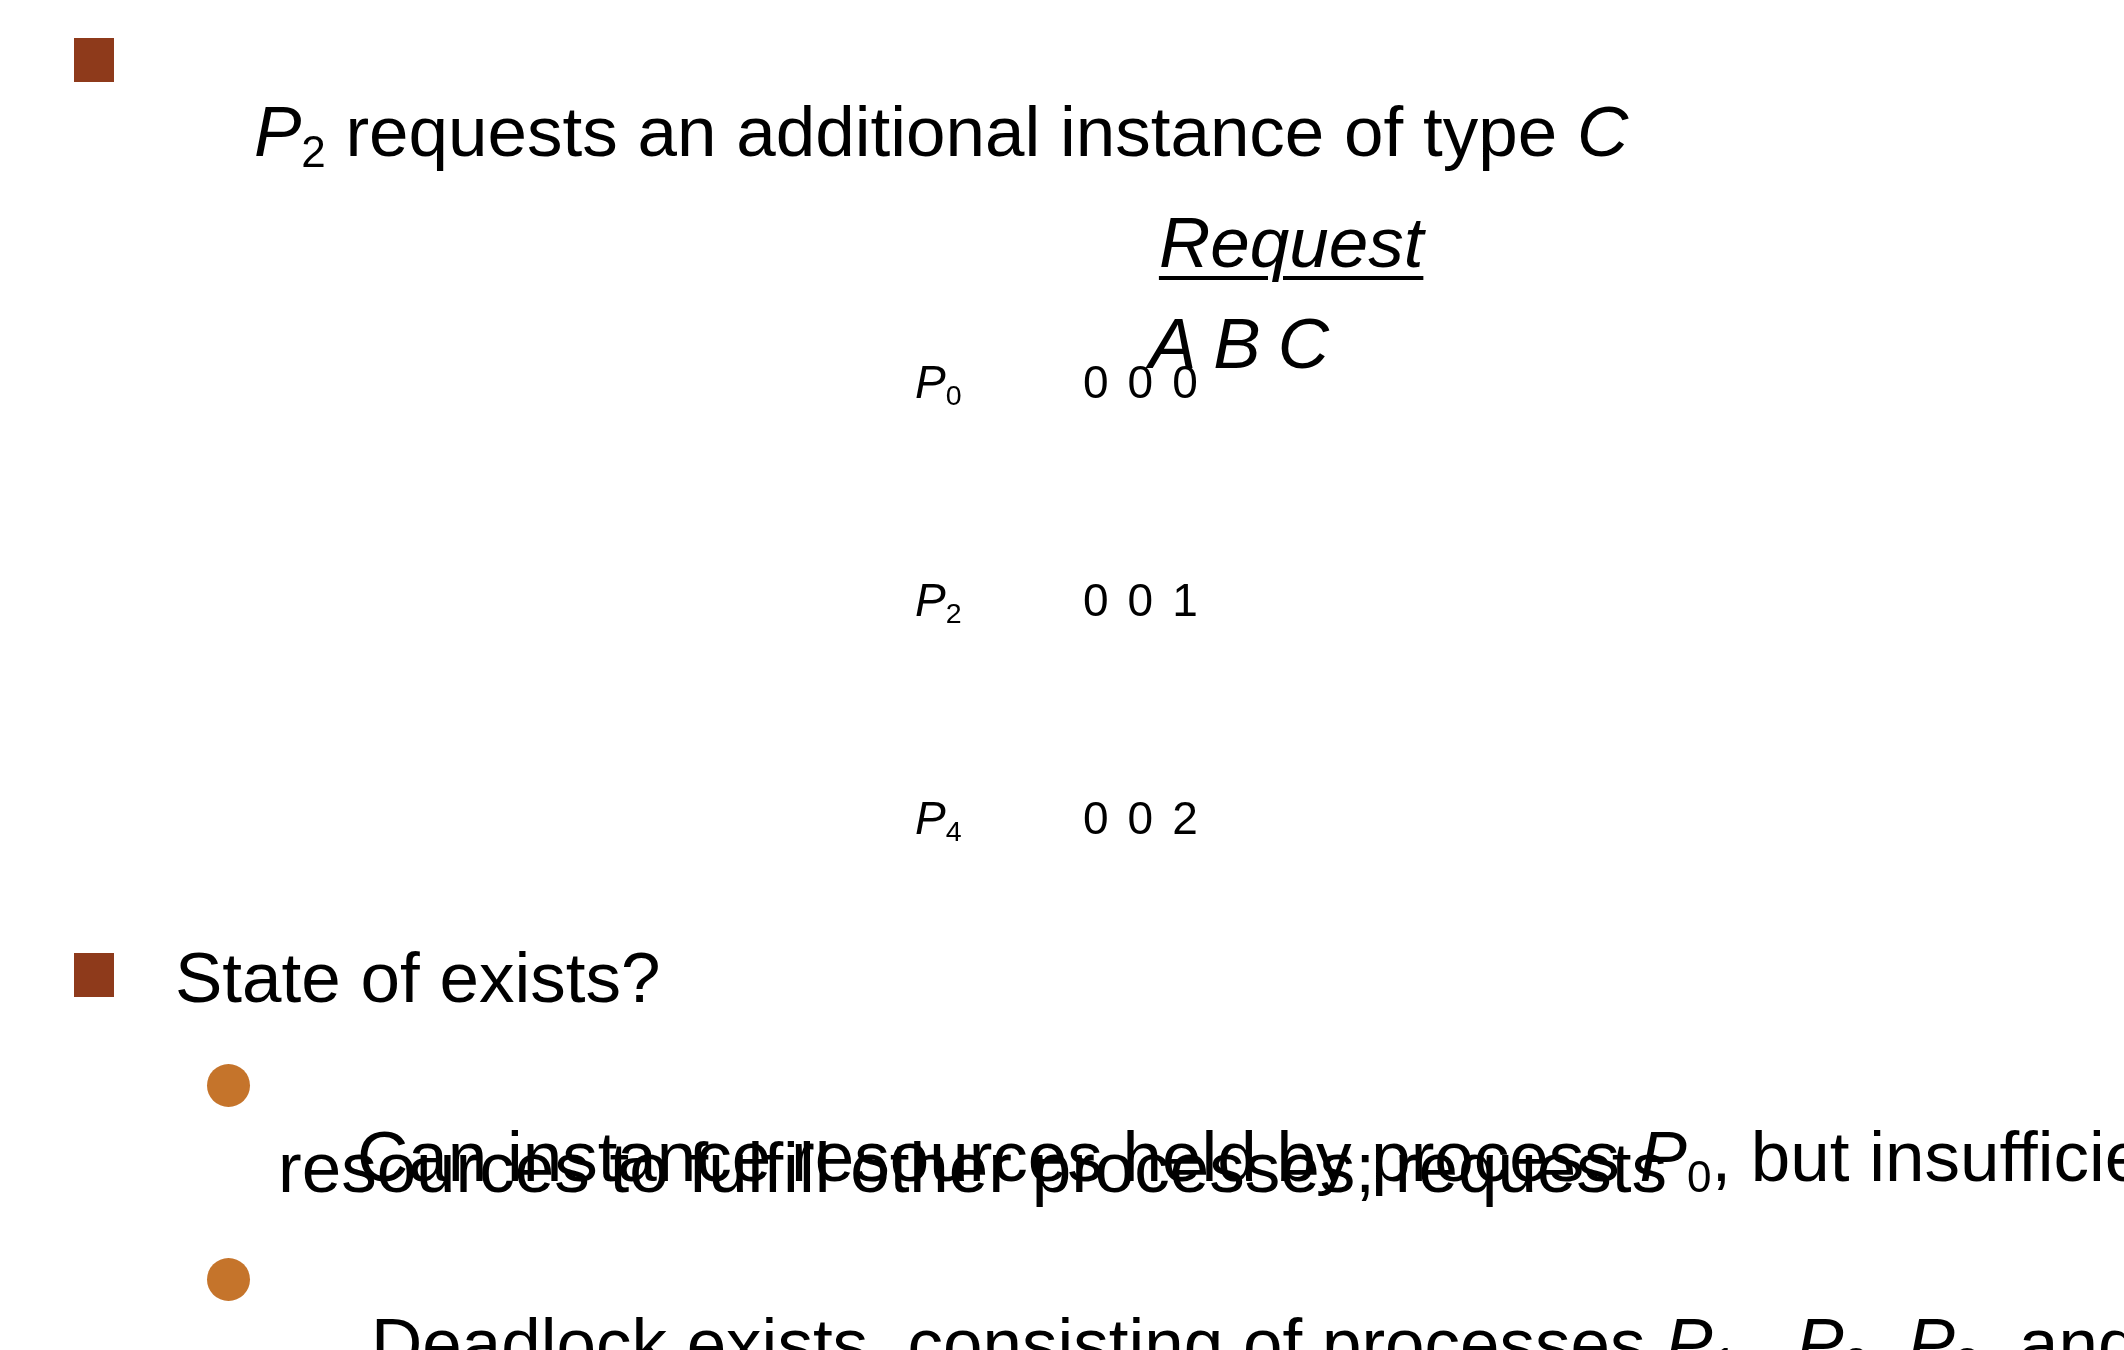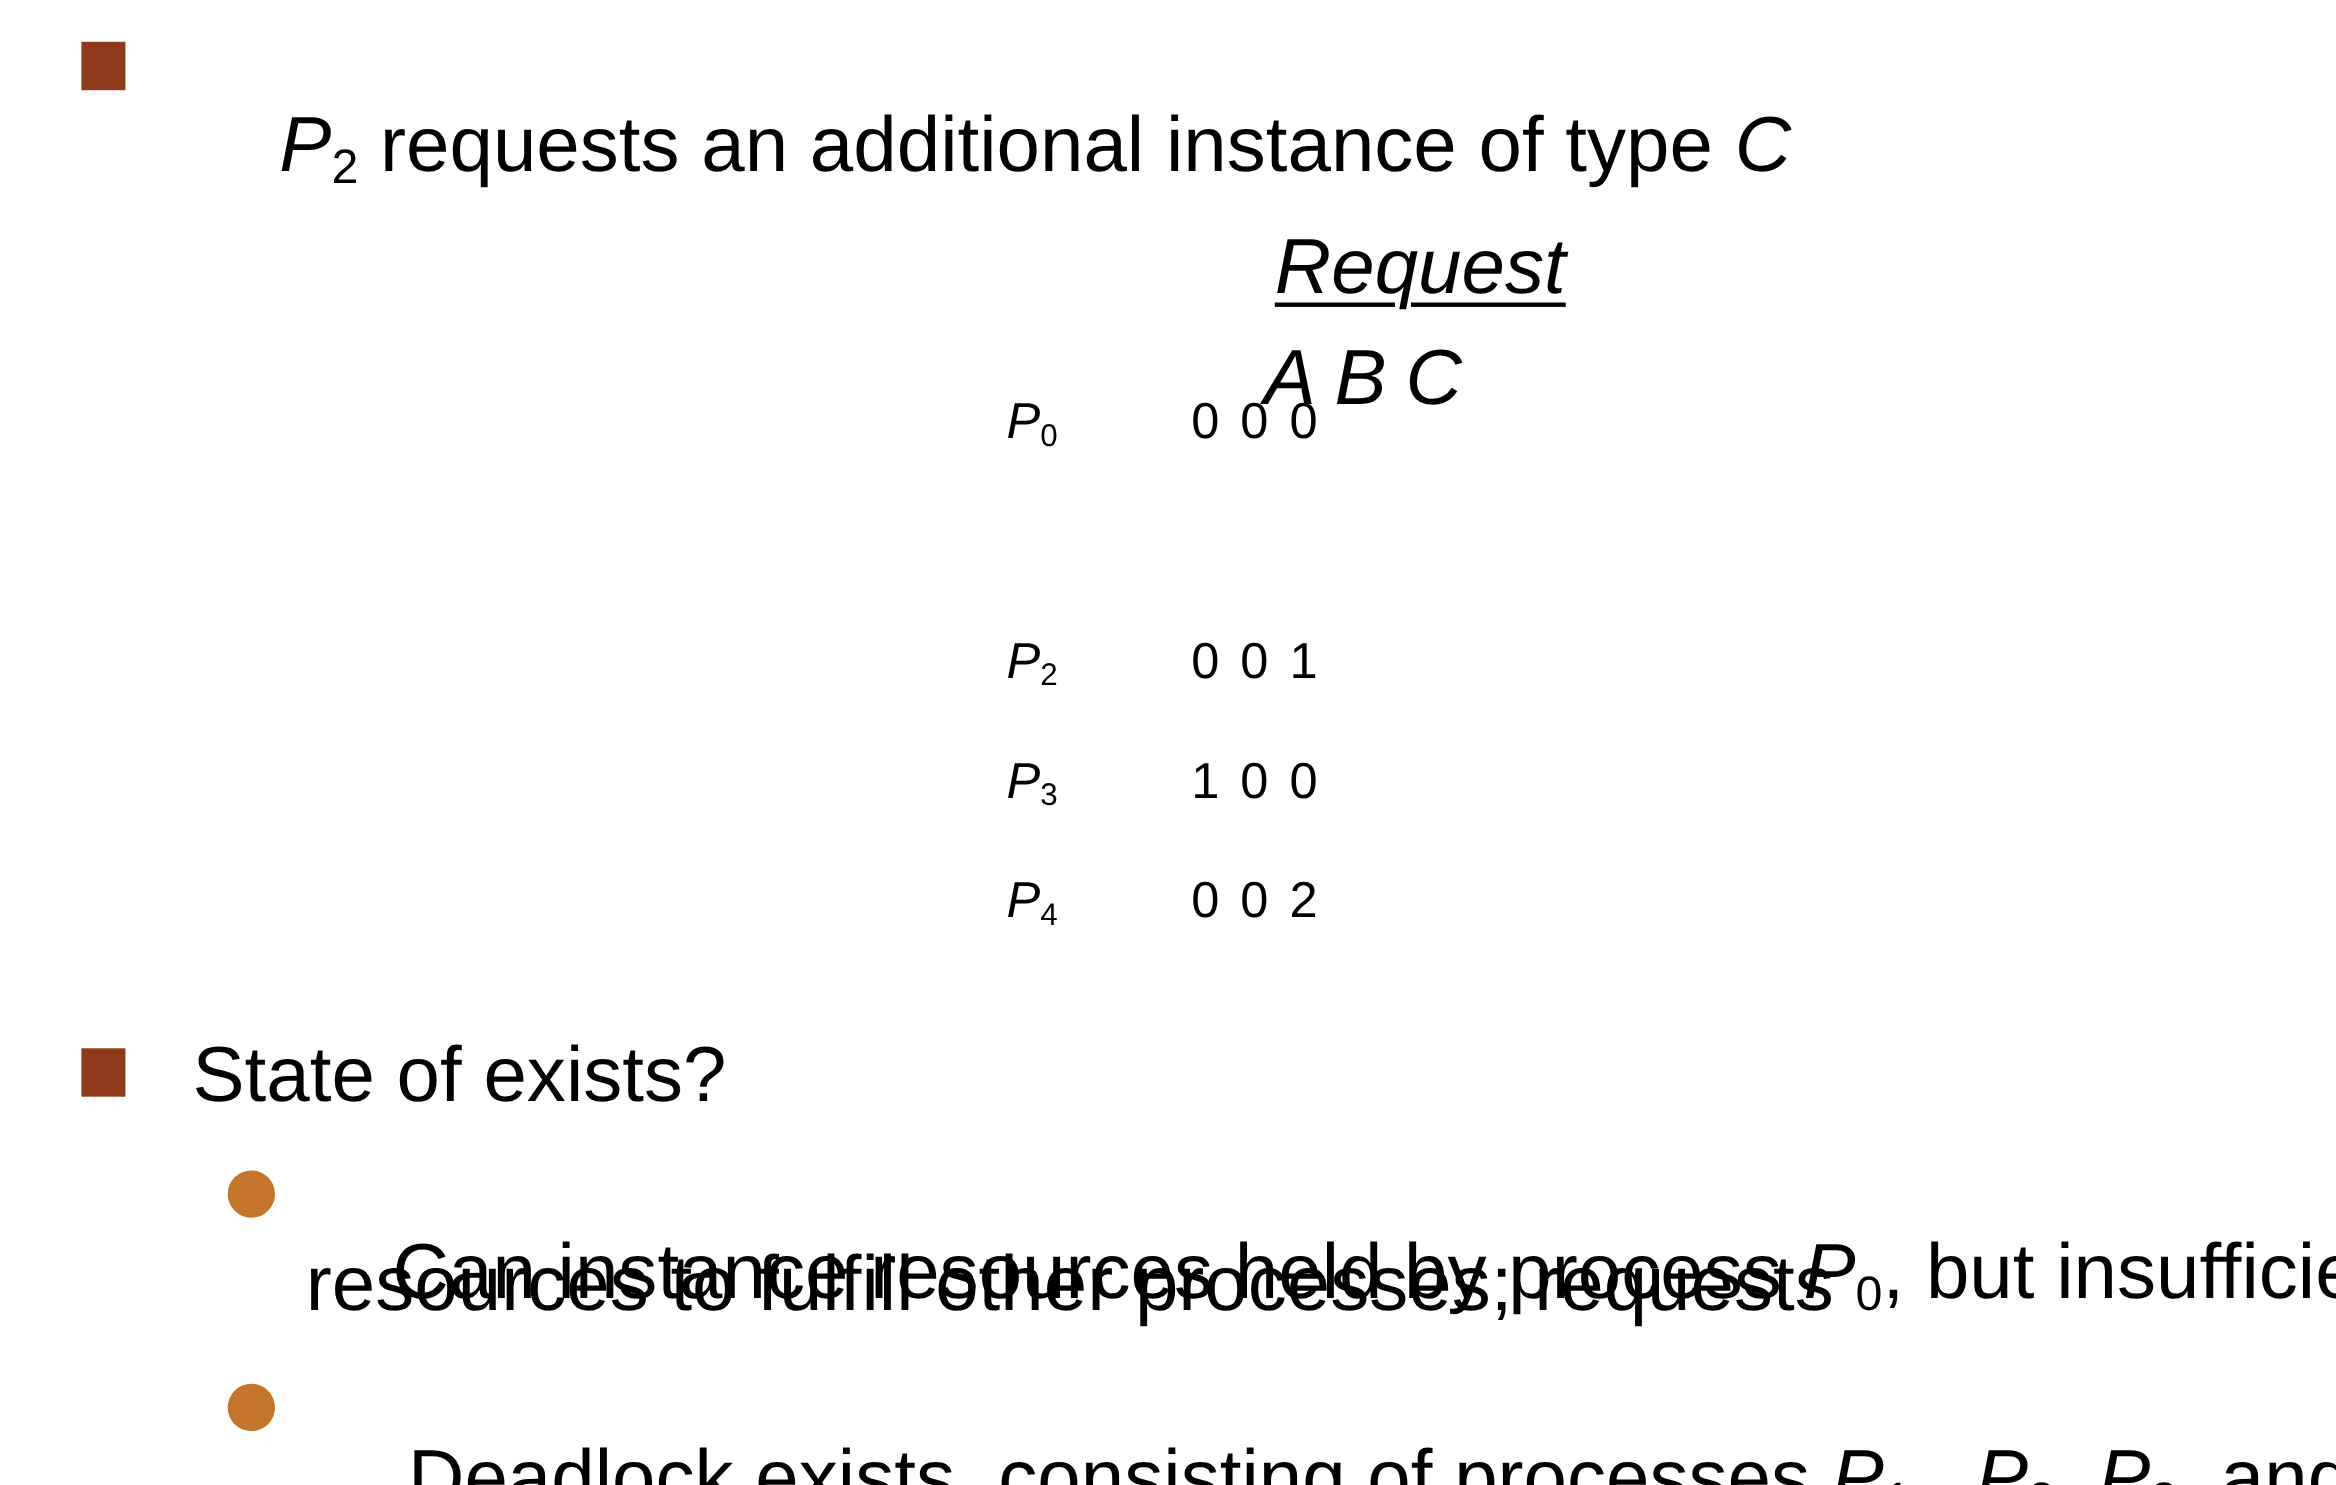--- a/index.html
+++ b/index.html
@@ -73,24 +73,20 @@
     <span class="rlabel"><span class="it">P</span><sub class="ps">0</sub></span>
     <span class="rvals"><span>0</span><span>0</span><span>0</span></span>
   </div>
 
 
   <div class="row rowline" style="top:565px">
     <span class="rlabel"><span class="it">P</span><sub class="ps">2</sub></span>
     <span class="rvals"><span>0</span><span>0</span><span>1</span></span>
   </div>
 
-  <div class="row rowline" style="top:674px">
-    <span class="rlabel"><span class="it">P</span><sub class="ps">3</sub></span>
-    <span class="rvals"><span>1</span><span>0</span><span>0</span></span>
-  </div>
 
   <div class="row rowline" style="top:783px">
     <span class="rlabel"><span class="it">P</span><sub class="ps">4</sub></span>
     <span class="rvals"><span>0</span><span>0</span><span>2</span></span>
   </div>
 
   <div class="sq" style="top:953px"></div>
   <div class="line" style="left:175px; top:942px">State of exists?</div>
 
   <div class="circ" style="top:1064px"></div>

